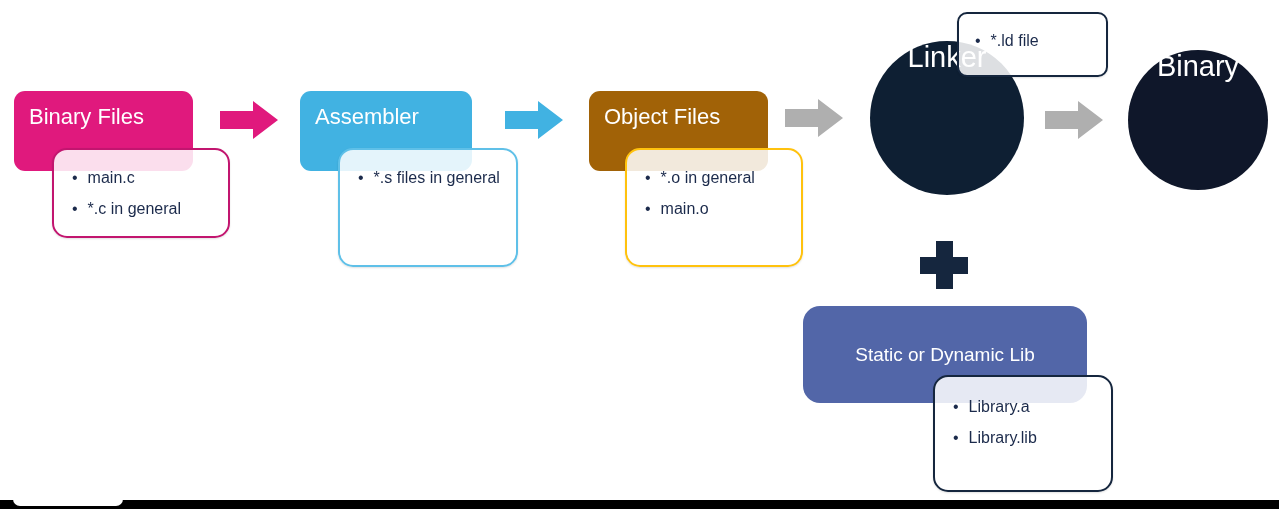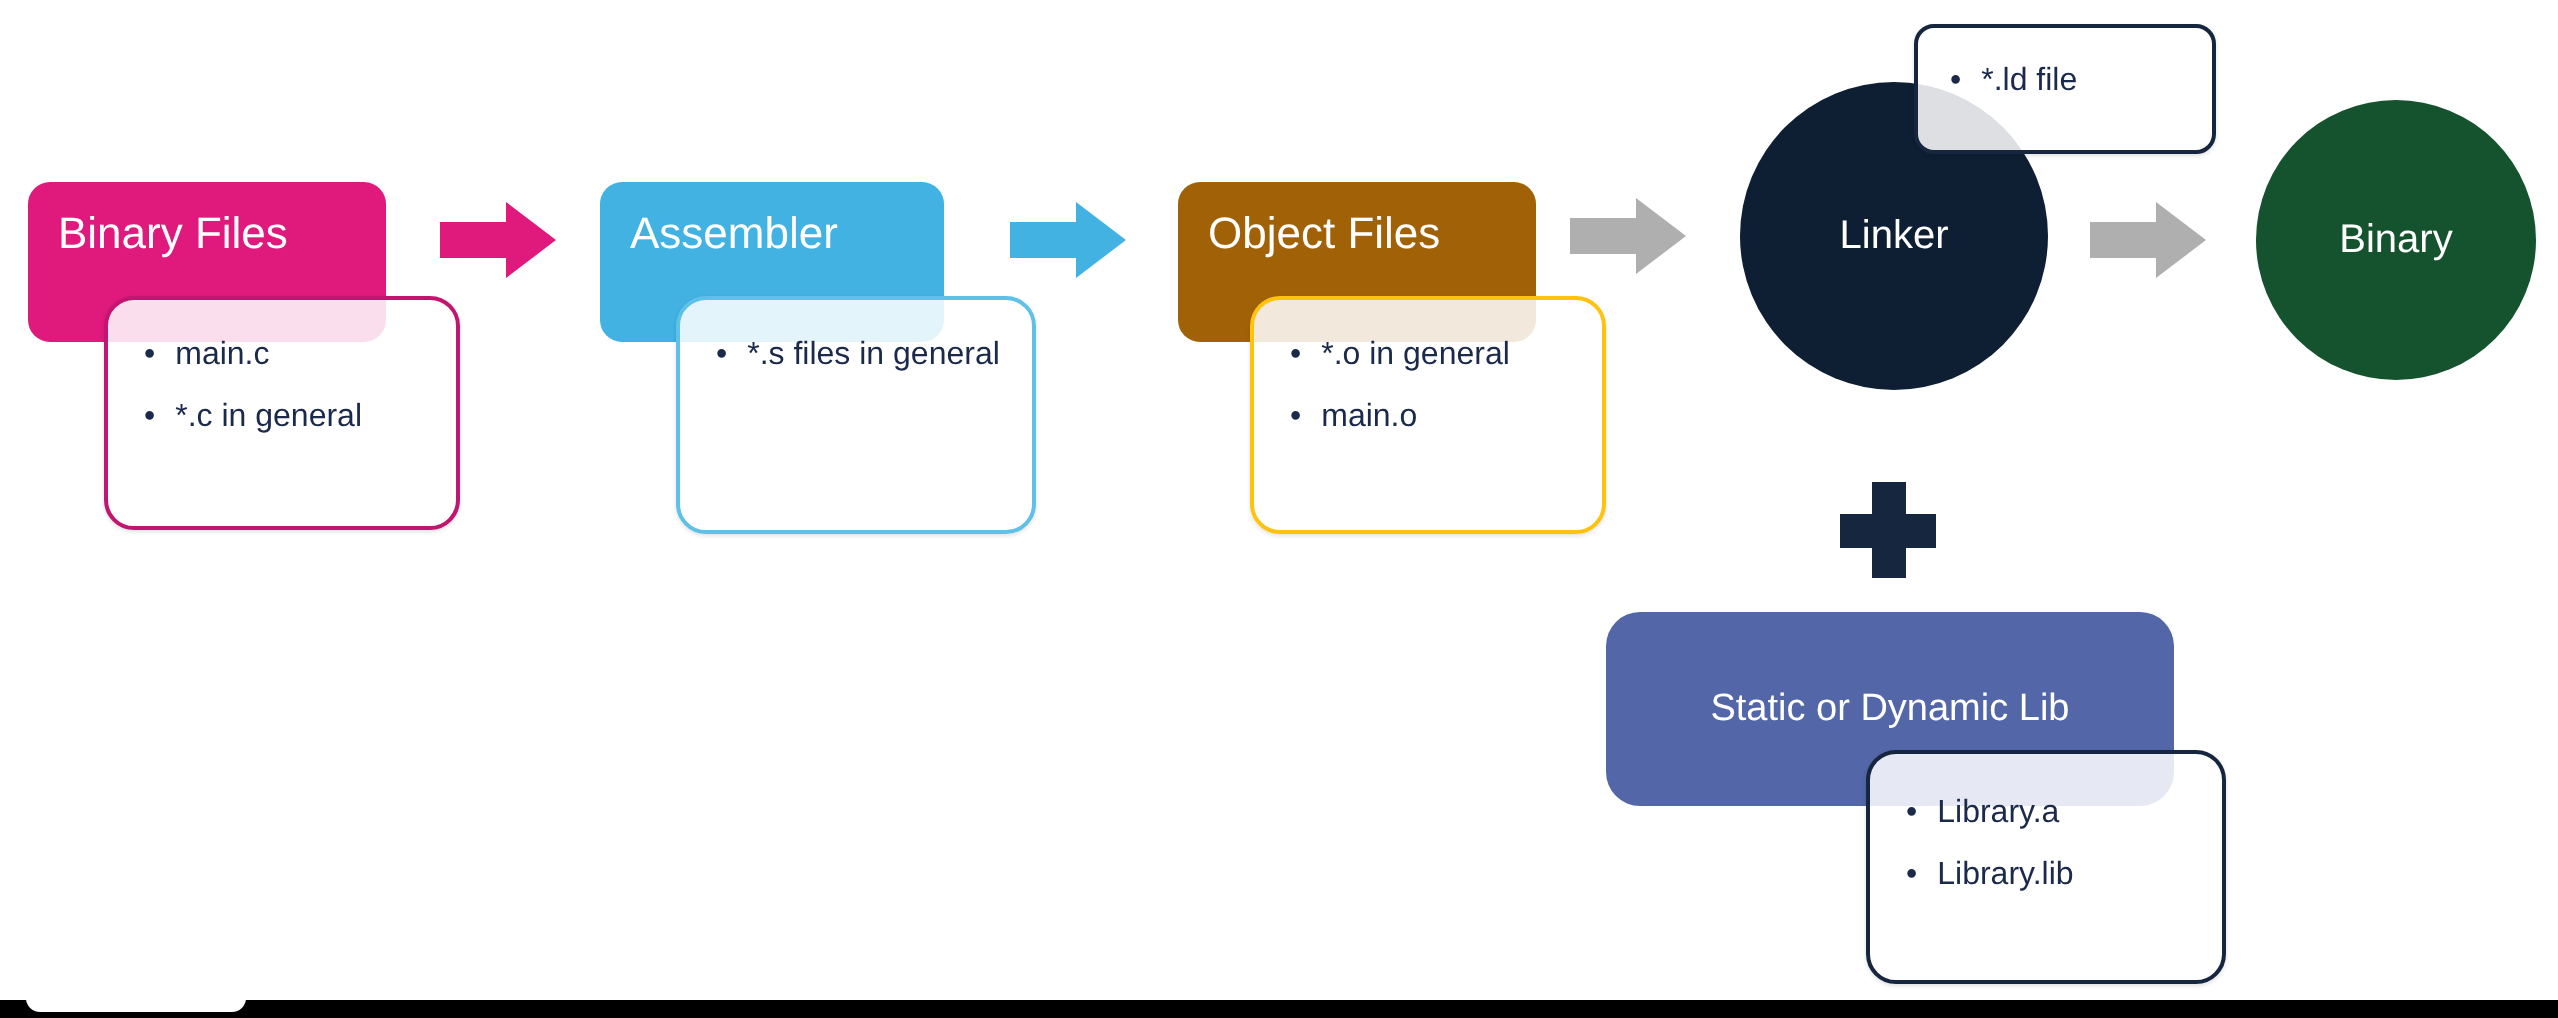--- a/index.html
+++ b/index.html
@@ -31,43 +31,43 @@
     background: #5266A8; border-radius: 17px;
     display: flex; align-items: center; justify-content: center;
     padding: 0; font-size: 19px; z-index: 1;
   }
 
   
   .circle {
     position: absolute;
     border-radius: 50%;
     color: #ffffff;
-    font-size: 20px;
-    display: flex; align-items: center; justify-content: center;
+    font-size: 29px;
+    display: flex; justify-content: center;
     z-index: 1;
   }
   .circle-linker { left: 870px;  top: 41px; width: 154px; height: 154px; background: #0E1F33; }
-  .circle-binary { left: 1128px; top: 50px; width: 140px; height: 140px; background: #14532d; }
+  .circle-binary { left: 1128px; top: 50px; width: 140px; height: 140px; background: #0f172a; }
 
   
   .note {
     position: absolute;
     background: rgba(255, 255, 255, 0.86);
     border-radius: 15px;
     color: #1B2A4B;
     font-size: 16px;
     line-height: 27px;
     z-index: 2;
     box-shadow: 0 1px 2px rgba(0,0,0,0.12);
   }
   .note ul { margin: 0; padding: 0; list-style: none; }
   .note li { display: flex; margin-bottom: 4px; }
   .note li::before { content: "\2022"; margin-right: 10px; flex-shrink: 0; }
 
-  .note-source    { left: 52px;  top: 148px; width: 178px; height: 117px; border: 2px solid #C2156F; padding: 14px 2px 0 18px; }
+  .note-source    { left: 52px;  top: 148px; width: 178px; height: 90px; border: 2px solid #C2156F; padding: 14px 2px 0 18px; }
   .note-assembler { left: 338px; top: 148px; width: 180px; height: 119px; border: 2px solid #5FC0E8; padding: 14px 10px 0 18px; }
   .note-object    { left: 625px; top: 148px; width: 178px; height: 119px; border: 2px solid #FFC20E; padding: 14px 10px 0 18px; }
   .note-ld        { left: 957px; top: 12px;  width: 151px; height: 65px;  border: 2px solid #15263E; border-radius: 10px; padding: 13px 8px 0 16px; z-index: 3; }
   .note-library   { left: 933px; top: 375px; width: 180px; height: 117px; border: 2.5px solid #15263E; padding: 16px 8px 0 18px; z-index: 3; }
 
   
   .arrow { position: absolute; width: 58px; height: 40px; z-index: 0; }
   .arrow svg { display: block; width: 100%; height: 100%; }
   .arrow-1 { left: 220px;  top: 100px; }
   .arrow-2 { left: 505px;  top: 100px; }

